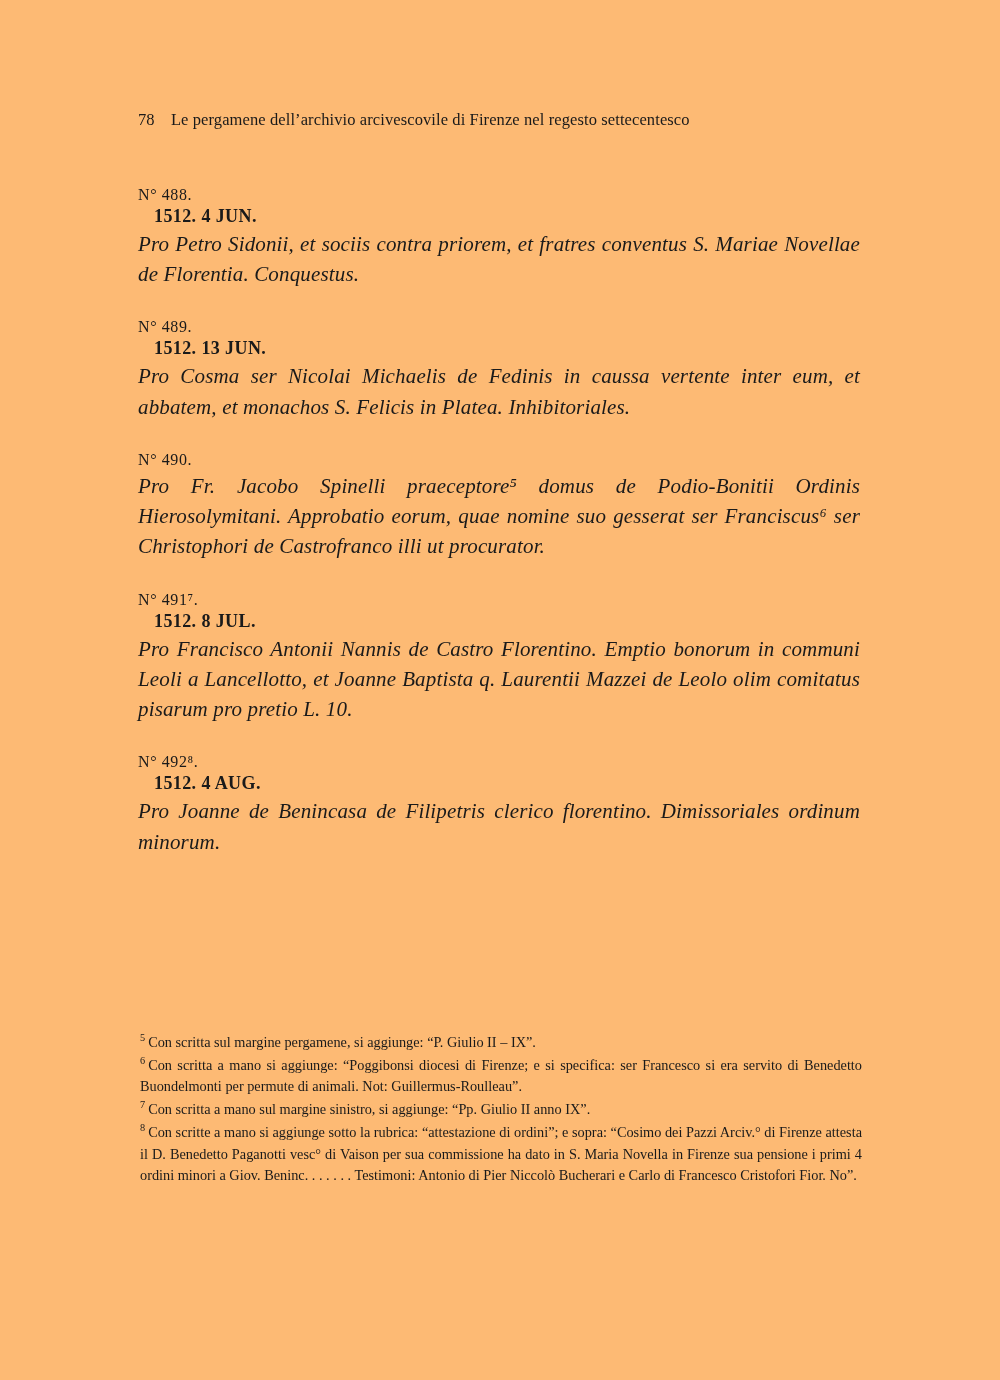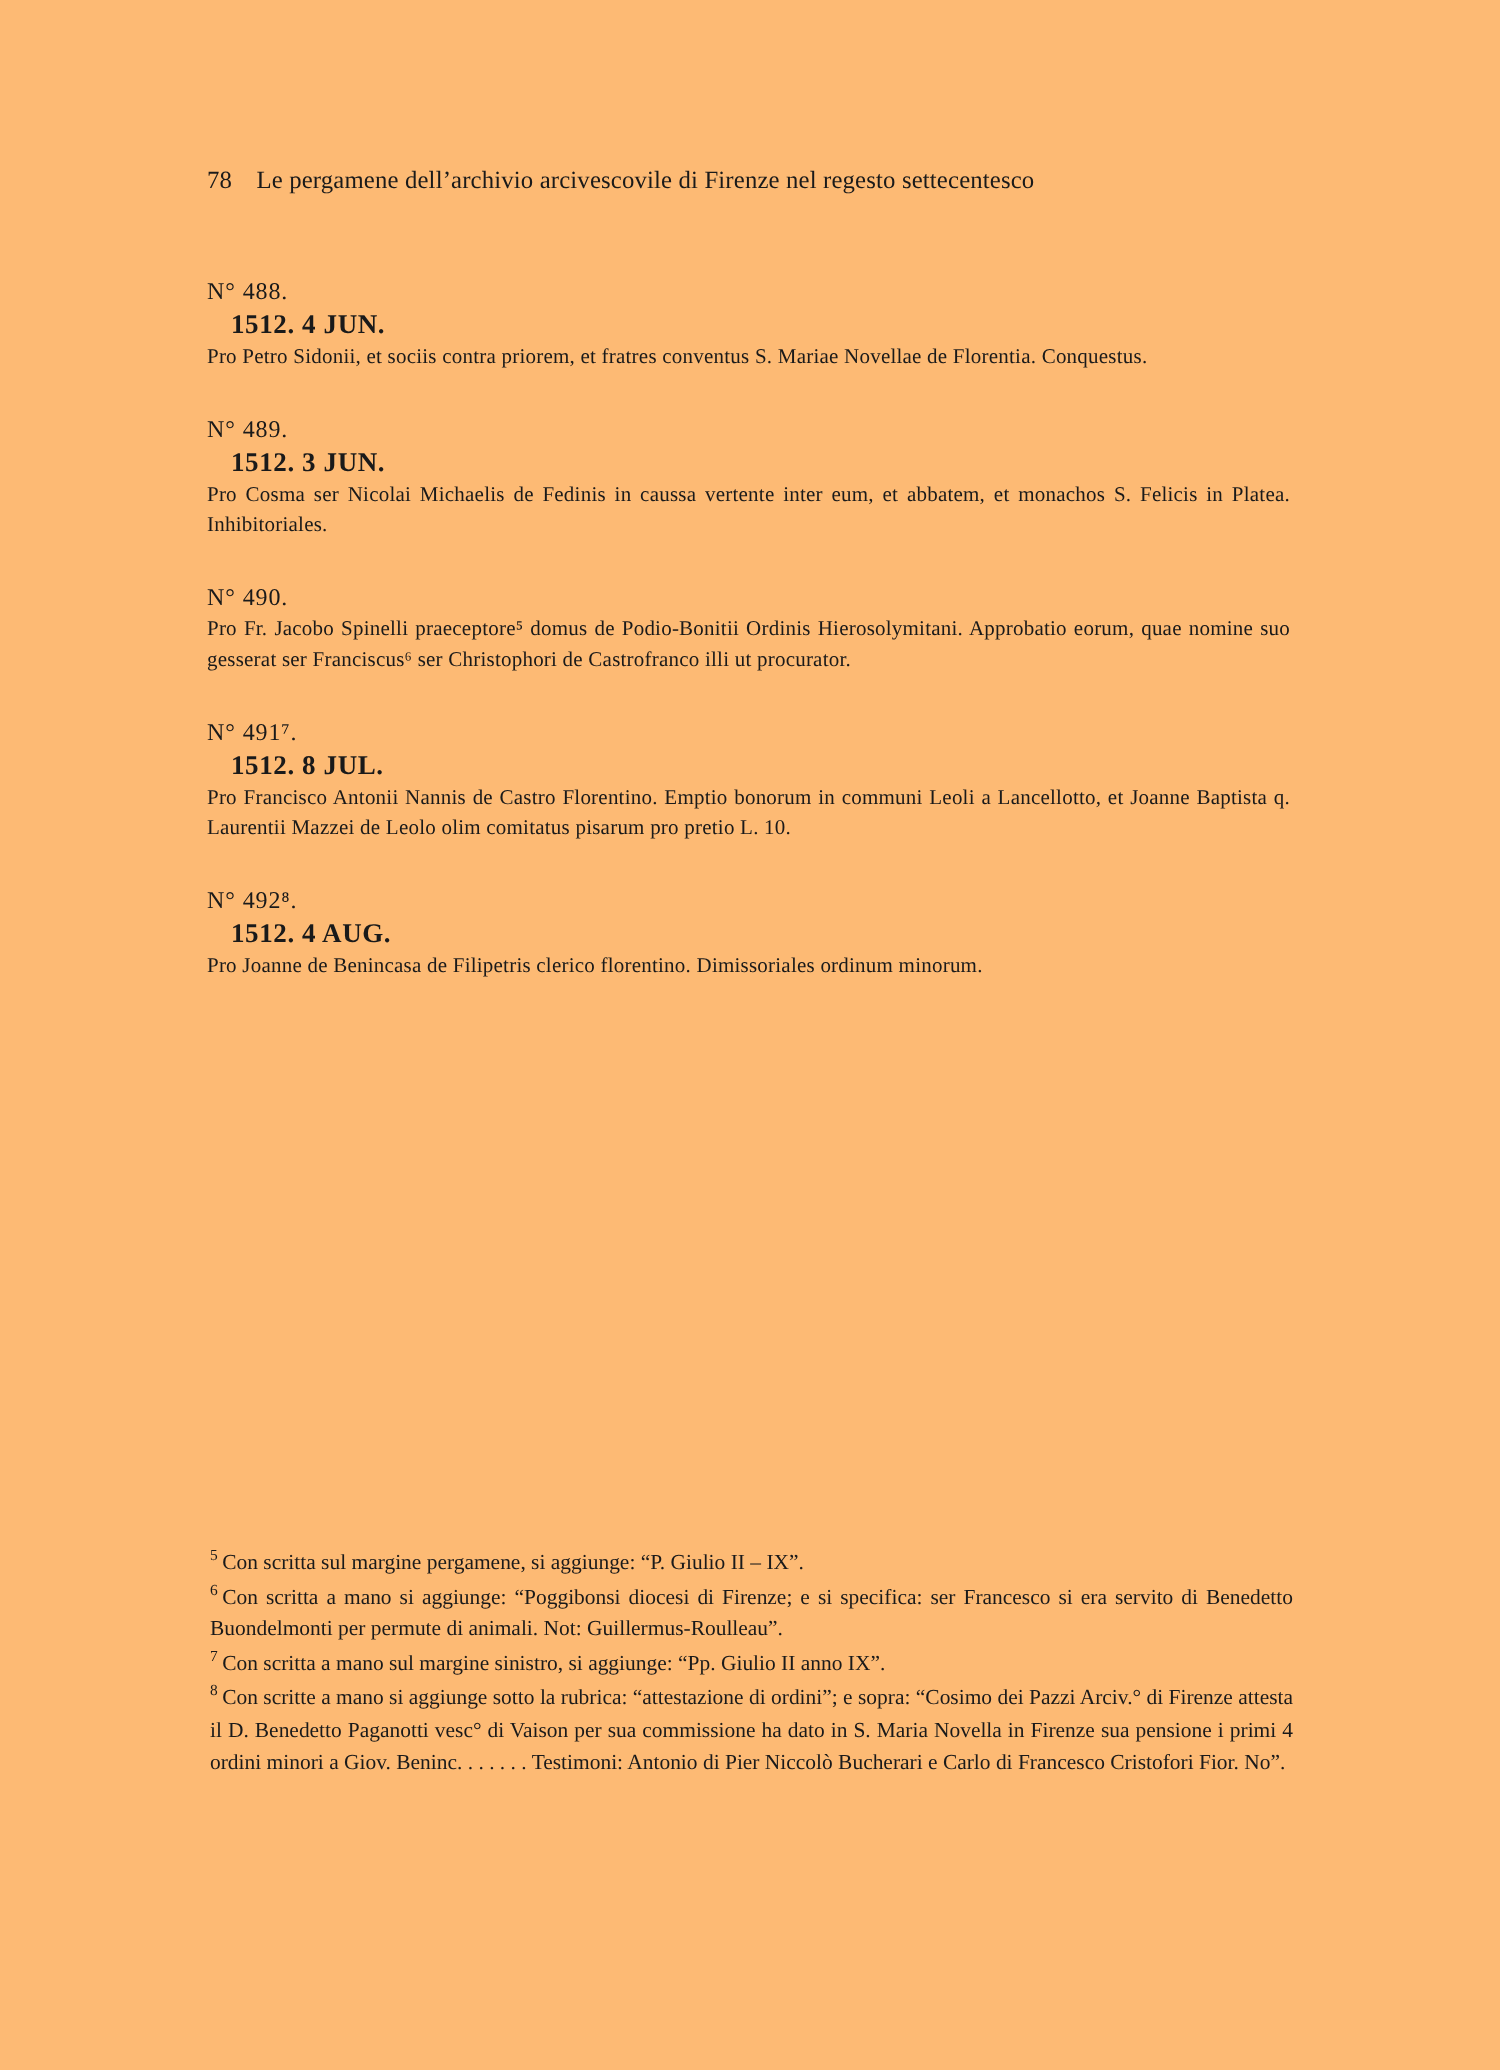--- a/index.html
+++ b/index.html
@@ -47,21 +47,22 @@
     margin-bottom: 2px;
   }
   .entry-date {
     font-weight: bold;
     font-size: 18px;
     letter-spacing: 0.4px;
     margin-bottom: 2px;
     margin-left: 16px;
   }
   .entry-body {
-    font-size: 14px;
+    font-style: italic;
+    font-size: 21px;
     line-height: 1.44;
     text-align: justify;
     letter-spacing: 0.15px;
   }
   sup {
     font-size: 0.66em;
     vertical-align: super;
     line-height: 0;
     font-style: normal;
   }
@@ -98,21 +99,21 @@
     </div>
 
     <div class="entry">
       <div class="entry-num">N° 488.</div>
       <div class="entry-date">1512. 4 JUN.</div>
       <div class="entry-body">Pro Petro Sidonii, et sociis contra priorem, et fratres conventus S. Mariae Novellae de Florentia. Conquestus.</div>
     </div>
 
     <div class="entry">
       <div class="entry-num">N° 489.</div>
-      <div class="entry-date">1512. 3 JUN.</div>
+      <div class="entry-date">1512. 13 JUN.</div>
       <div class="entry-body">Pro Cosma ser Nicolai Michaelis de Fedinis in caussa vertente inter eum, et abbatem, et monachos S. Felicis in Platea. Inhibitoriales.</div>
     </div>
 
     <div class="entry">
       <div class="entry-num">N° 490.</div>
       <div class="entry-body">Pro Fr. Jacobo Spinelli praeceptore⁵ domus de Podio-Bonitii Ordinis Hierosolymitani. Approbatio eorum, quae nomine suo gesserat ser Franciscus⁶ ser Christophori de Castrofranco illi ut procurator.</div>
     </div>
 
     <div class="entry">
       <div class="entry-num">N° 491⁷.</div>

